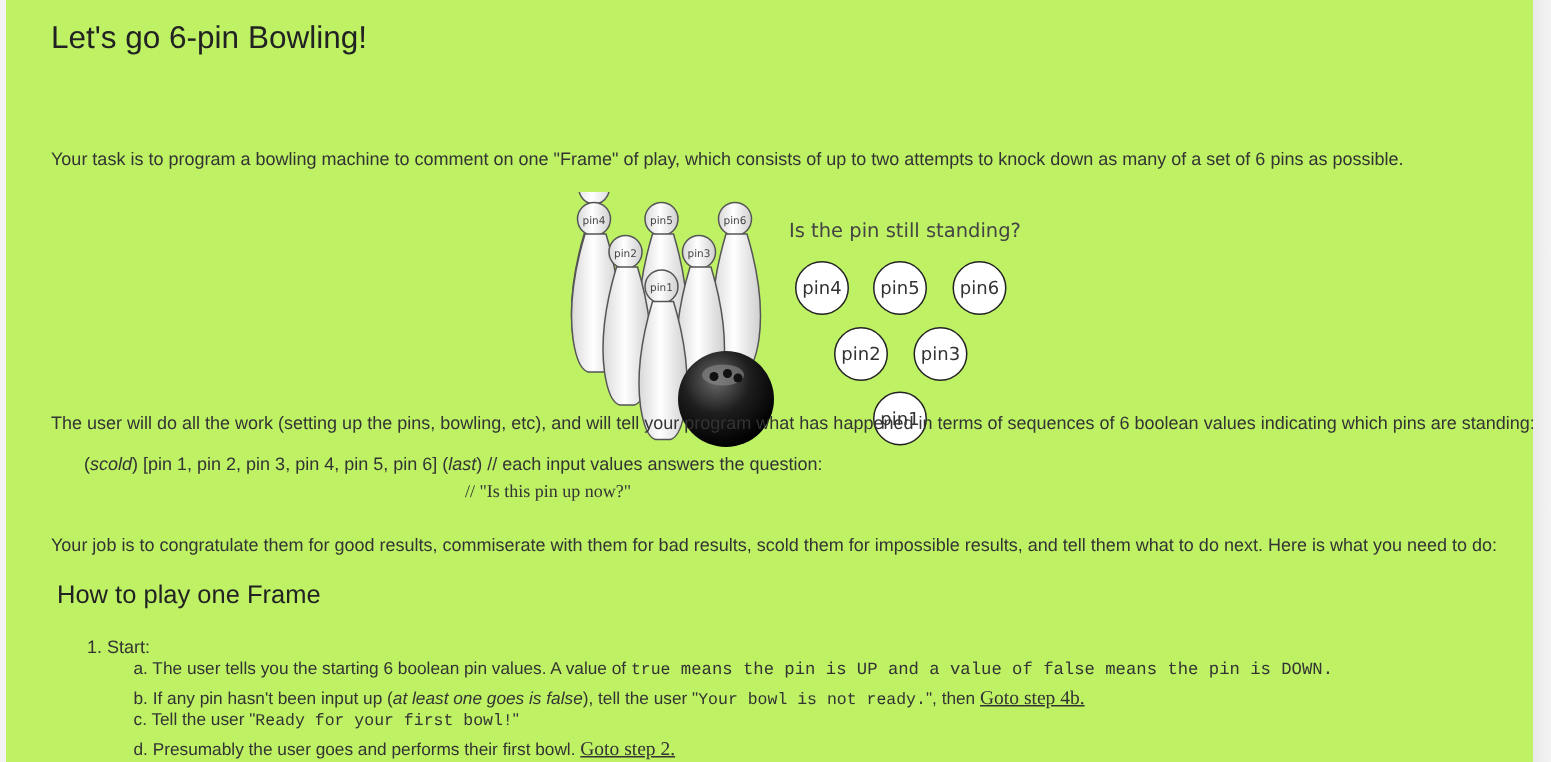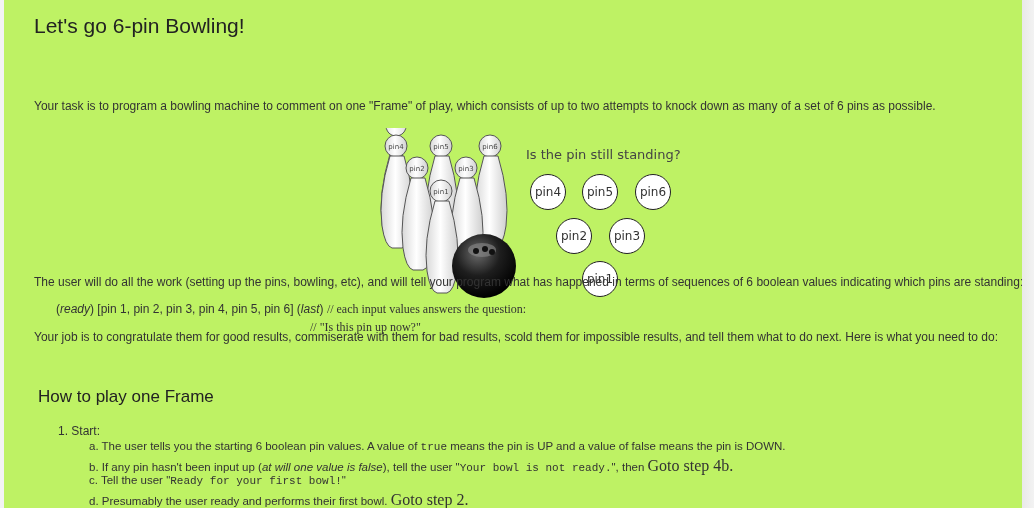--- a/index.html
+++ b/index.html
@@ -34,33 +34,33 @@
     }
     .c-pin4 { left: 156px; top: 46px; }
     .c-pin5 { left: 208px; top: 46px; }
     .c-pin6 { left: 261px; top: 46px; }
     .c-pin2 { left: 182px; top: 90px; }
     .c-pin3 { left: 235px; top: 90px; }
     .c-pin1 { left: 208px; top: 133px; }
     .pins-svg { position: absolute; left: 0; top: 0; }
     .users { left: 30px; top: 275px; }
     .seq { left: 52px; top: 302px; }
-    .seq .serif { font-family: Liberation Serif, serif; font-size: 12px; }
+    .seq .serif { font-family: Liberation Sans, sans-serif; font-size: 12px; }
     .seq2 { left: 306px; top: 320px; font-family: "Liberation Serif", serif; }
-    .job { left: 30px; top: 330px; text-align: right; }
+    .job { left: 30px; top: 356px; text-align: right; }
     h2 {
       position: absolute; left: 34px; top: 387px; margin: 0;
       font-weight: normal; font-size: 17px; color: #222; text-align: center;
     }
     .step1 { left: 54px; top: 424px; text-align: center; }
     .sub { left: 85px; font-size: 11.5px; }
     .sa { top: 440px; } .sb { top: 457px; } .sc { top: 474px; } .sd { top: 491px; }
     .mono { font-family: "Liberation Mono", monospace; font-size: 11px; }
-    .serif { font-family: Liberation Sans, sans-serif; }
-    .serif-sm { font-family: "Liberation Serif", serif; font-size: 16px; }
+    .serif { font-family: Liberation Mono, monospace; }
+    .serif-sm { font-family: "Liberation Serif", serif; font-size: 13px; text-decoration: underline; }
   </style>
 </head>
 <body>
 
 <div class="page">
   <h1>Let's go 6-pin Bowling!</h1>
   <p class="p intro">Your task is to program a bowling machine to comment on one "Frame" of play, which consists of up to two attempts to knock down as many of a set of 6 pins as possible.</p>
 
   <div class="figure">
     <svg class="pins-svg" width="150" height="170" viewBox="0 0 150 170">
@@ -113,31 +113,31 @@
     <div class="circle c-pin4">pin4</div>
     <div class="circle c-pin5">pin5</div>
     <div class="circle c-pin6">pin6</div>
     <div class="circle c-pin2">pin2</div>
     <div class="circle c-pin3">pin3</div>
     <div class="circle c-pin1">pin1</div>
   </div>
 
   <p class="p users">The user will do all the work (setting up the pins, bowling, etc), and will tell your program what has happened in terms of sequences of 6 boolean values indicating which pins are standing:</p>
 
-  <p class="p seq">(<i>ready</i>)<span> [pin 1, pin 2, pin 3, pin 4, pin 5, pin 6] </span>(<i>last</i>) <span class="serif">// each input  values answers the question:</span></p>
+  <p class="p seq">(<i>scold</i>)<span> [pin 1, pin 2, pin 3, pin 4, pin 5, pin 6] </span>(<i>last</i>) <span class="serif">// each input  values answers the question:</span></p>
   <p class="p seq2">// "Is this pin up now?"</p>
 
   <p class="p job">Your job is to congratulate them for good results, commiserate with them for bad results, scold them for impossible results, and tell them what to do next. Here is what you need to do:</p>
 
   <h2>How to play one Frame</h2>
 
   <p class="p step1">1. Start:</p>
 
   <p class="p sub sa"><span>a. The user tells you the starting 6 boolean pin values. A value of </span><span class="mono">true</span><span class="serif"> means the pin is UP and a value of false means the pin is DOWN.</span></p>
 
-  <p class="p sub sb"><span>b. If any pin hasn't been input up (</span><i>at will one value is false</i><span>), tell the user "</span><span class="mono">Your bowl is not ready.</span><span>", then </span><span class="serif-sm">Goto step 4b.</span></p>
+  <p class="p sub sb"><span>b. If any pin hasn't been input up (</span><i>at least one goes is false</i><span>), tell the user "</span><span class="mono">Your bowl is not ready.</span><span>", then </span><span class="serif-sm">Goto step 4b.</span></p>
 
   <p class="p sub sc"><span>c. Tell the user "</span><span class="mono">Ready for your first bowl!</span><span>"</span></p>
 
-  <p class="p sub sd"><span>d. Presumably the user ready and performs their first bowl. </span><span class="serif-sm">Goto step 2.</span></p>
+  <p class="p sub sd"><span>d. Presumably the user goes and performs their first bowl. </span><span class="serif-sm">Goto step 2.</span></p>
 </div>
 
 <div class="scroll-gutter"></div>
 
 </body></html>

